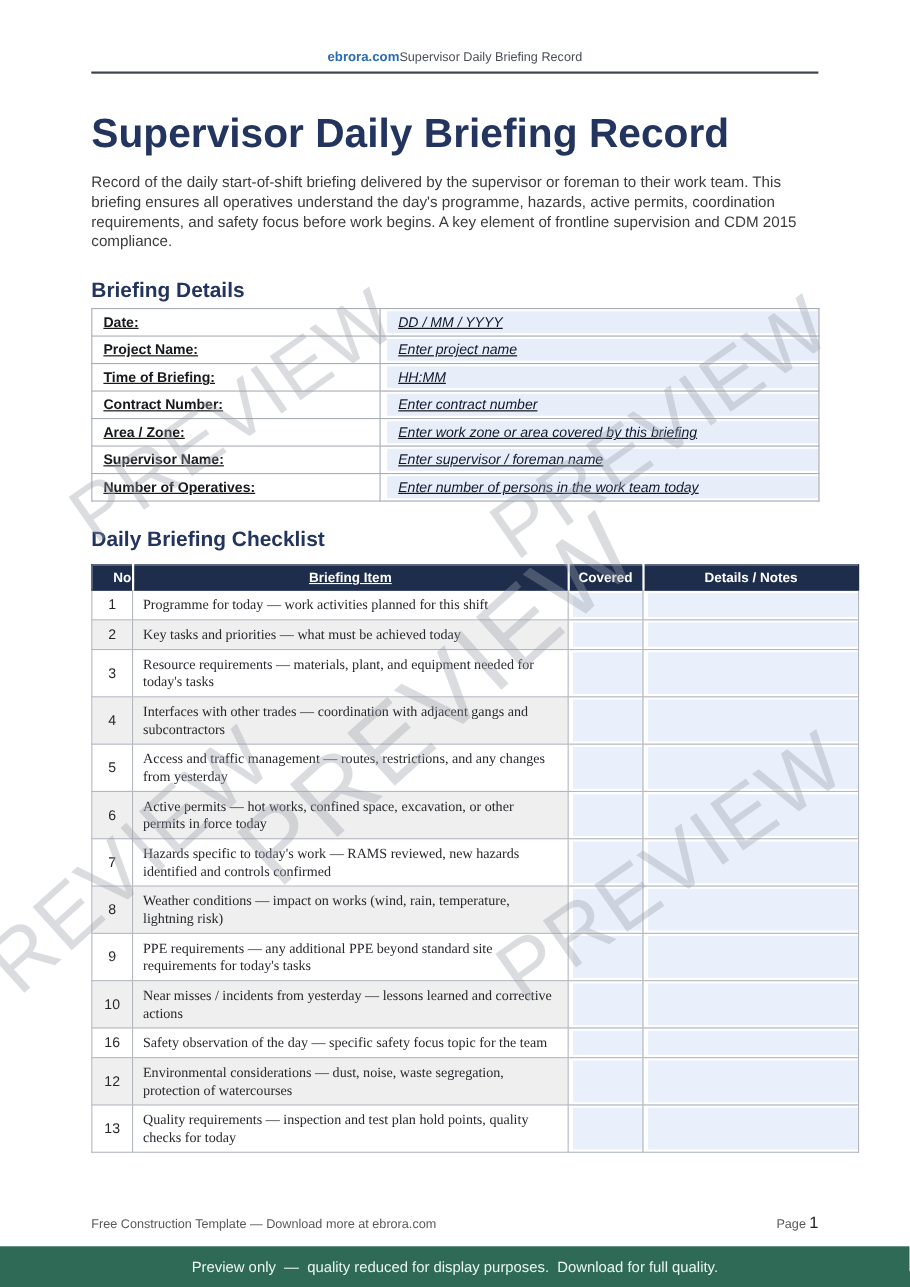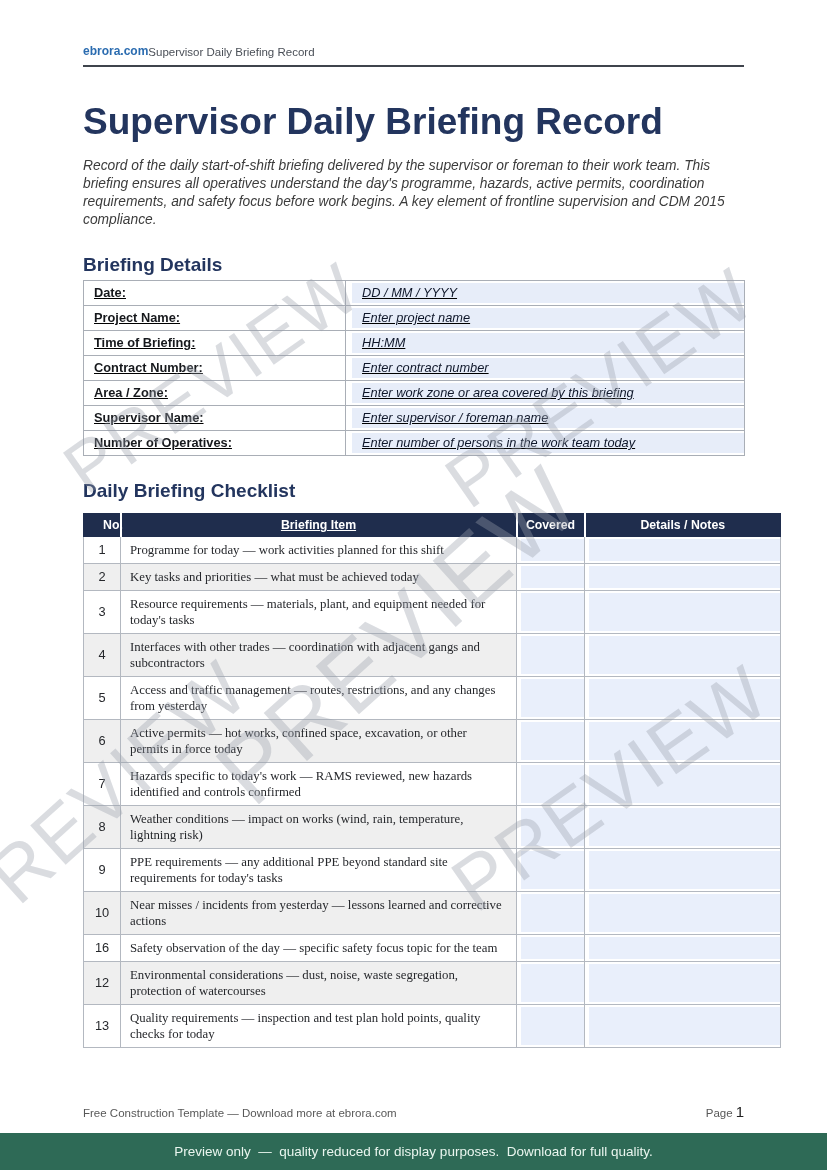--- a/index.html
+++ b/index.html
@@ -3,28 +3,28 @@
 <meta charset="utf-8">
 <style>
   * { margin:0; padding:0; box-sizing:border-box; }
   html,body { width:827px; height:1170px; }
   body { font-family:"Liberation Sans", sans-serif; background:#ffffff; }
 
   .page { position:relative; width:827px; height:1170px; background:#ffffff; overflow:hidden; }
   .content { padding:0 83px; }
 
   
-  .running-header { display:flex; justify-content:flex-start; align-items:flex-end;
+  .running-header { display:flex; justify-content:center; align-items:flex-end;
     margin-top:44px; padding-bottom:7px; border-bottom:2px solid var(--rule, #3f444c); }
   .running-header .site { color:var(--link_blue, #2b6cb0); font-weight:bold; font-size:12px; text-decoration:none; cursor:pointer; }
   .running-header .doc { color:#4a4f57; font-size:11.5px; }
 
   
   h1.doc-title { margin-top:33px; font-size:37px; line-height:1.18; font-weight:bold; color:var(--navy, #23355e); }
-  .intro { margin-top:13px; font-size:13.8px; line-height:1.32; font-style:italic; color:#3c3c3c; max-width:661px; }
+  .intro { margin-top:13px; font-size:13.8px; line-height:1.32; color:#3c3c3c; max-width:661px; }
 
   h2.section { font-size:19px; font-weight:bold; color:var(--navy, #23355e); }
   h2.sec-details { margin-top:25px; }
   h2.sec-checklist { margin-top:24px; }
 
   
   table.details { margin-top:4px; width:661px; border-collapse:collapse; table-layout:fixed;text-decoration:underline; }
   table.details td { border:1px solid #a9aeb6; font-size:12.8px; line-height:16px; padding:4px 10px; vertical-align:middle; }
   table.details td.d-label { width:262px; font-weight:bold; color:#16181c; background:#ffffff; }
   table.details td.d-value { width:399px; font-style:italic; color:#0f172a; background:var(--value_cell, #e7edf9);

